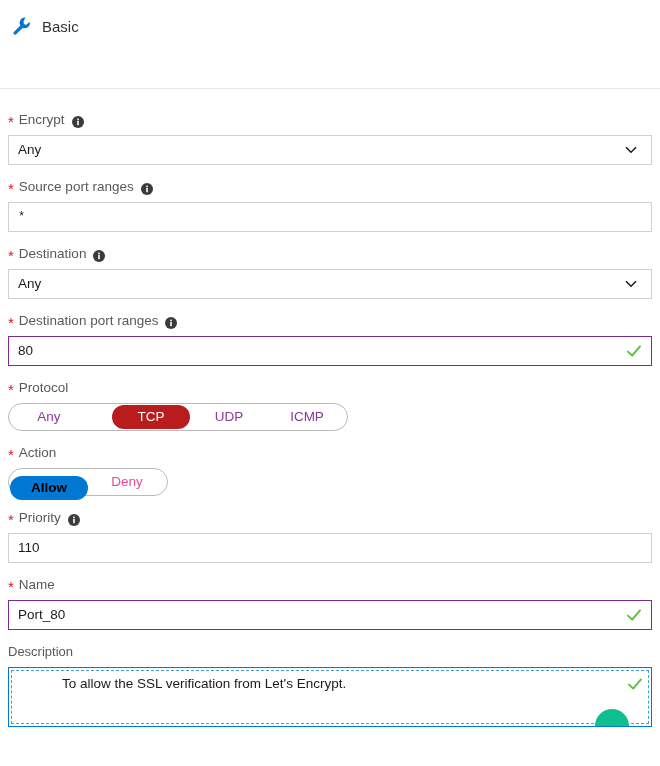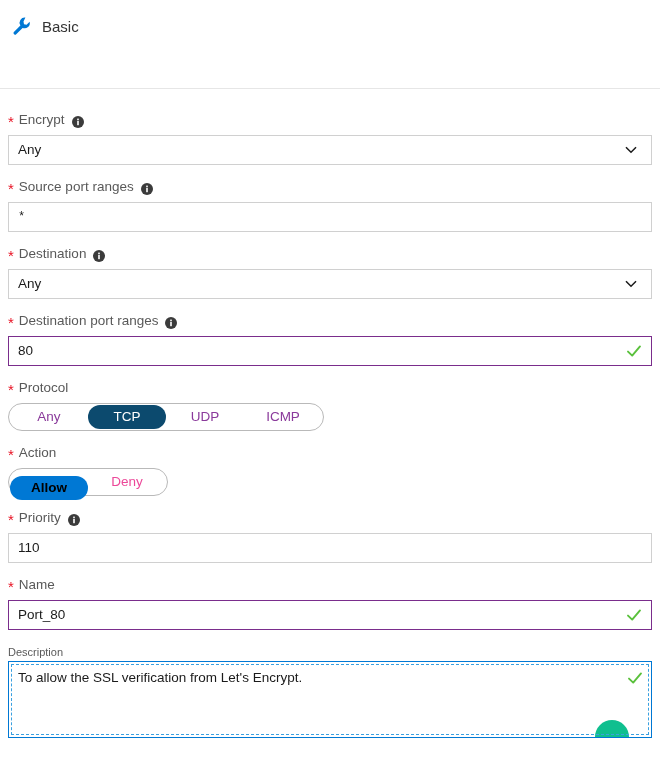--- a/index.html
+++ b/index.html
@@ -163,43 +163,46 @@
     line-height: 24px;
     text-align: center;
     font-size: 13.5px;
     cursor: pointer;
     user-select: none;
     white-space: nowrap;
   }
   .pill-group.protocol .pill { min-width: 78px; }
   .pill-group.protocol .pill { color: #8a3a9b; }
   .pill-group.protocol .pill.active {
-    background: #0c4a6e;
+    background: #b91c1c;
     color: #ffffff;
+    margin-left: 24px;
   }
   .pill-group.action .pill { min-width: 78px; color: #ec4899; }
   .pill-group.action .pill.active {
     background: #0078d4;
     color: #000000;
     font-weight: 600;
     margin-top: 12px;
   }
 
   
   .desc-label {
-    font-size: 11px;
+    font-size: 13px;
     color: #595959;
     line-height: 18px;
+    margin-bottom: 6px;
   }
   .desc-box {
     position: relative;
-    height: 77px;
+    height: 60px;
     border: 1px solid #0078d4;
     background: #ffffff;
     overflow: hidden;
+    padding-left: 44px;
   }
   .desc-box::after {
     content: "";
     position: absolute;
     left: 2px; right: 2px; top: 2px; bottom: 2px;
     border: 1px dashed #3aa0e0;
     pointer-events: none;
   }
   .desc-text {
     font-size: 13.5px;

